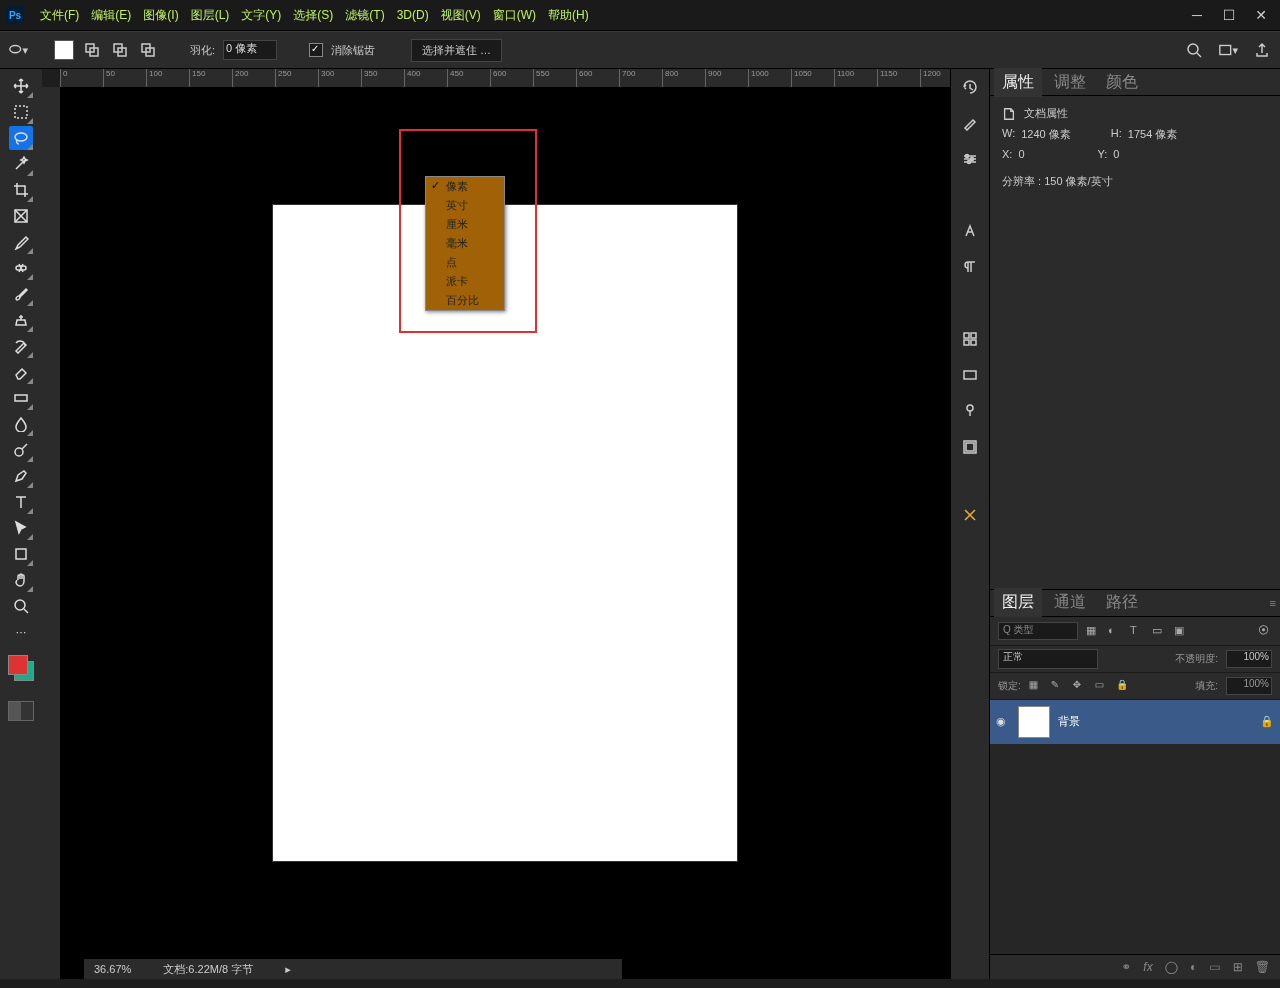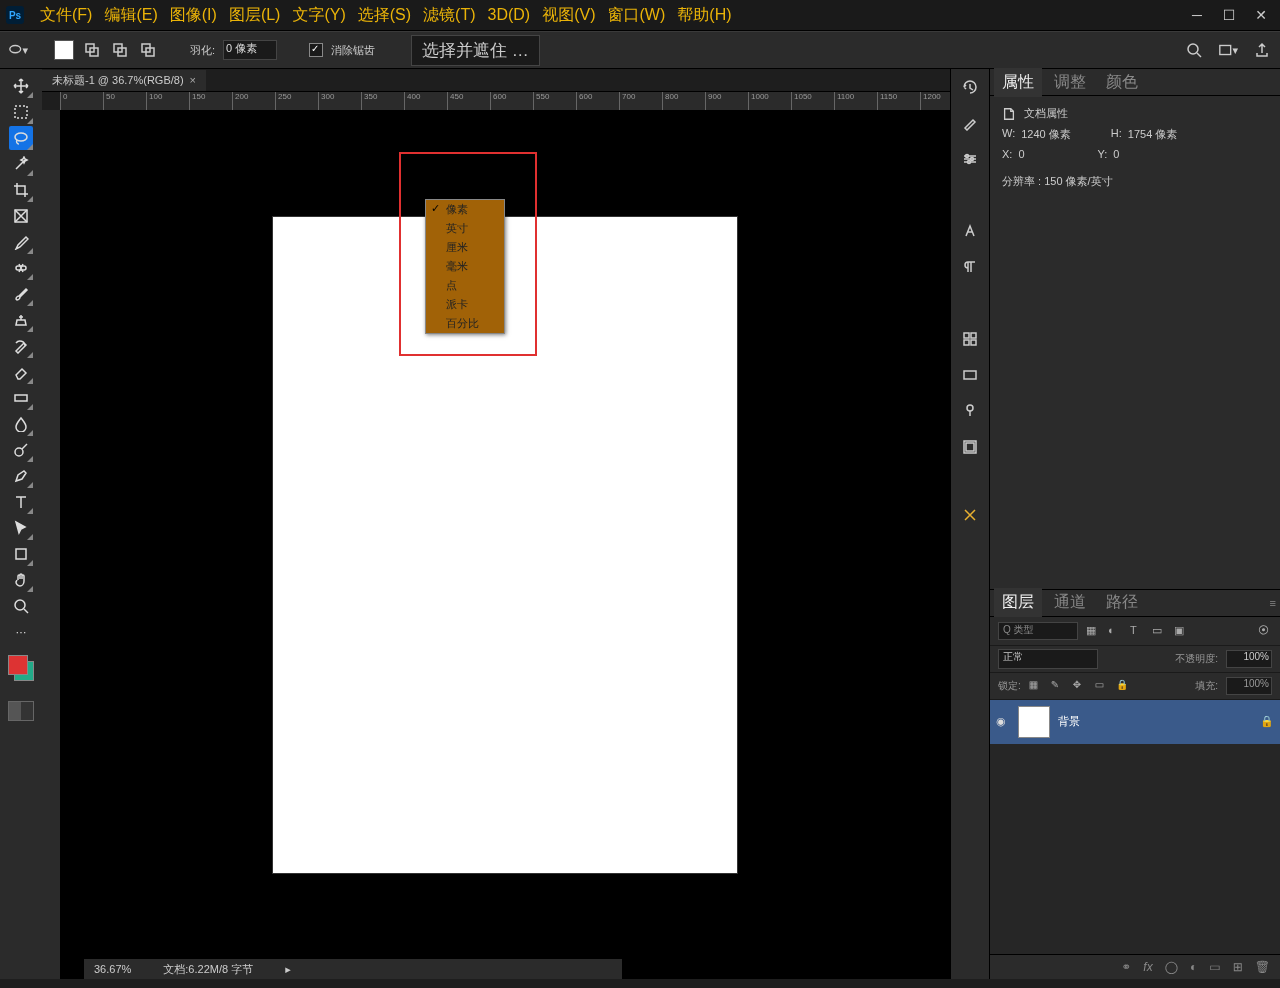--- a/index.html
+++ b/index.html
@@ -1,33 +1,33 @@
 <!DOCTYPE html>
 <html><head>
 <meta charset="utf-8">
 <style>
 html,body{margin:0;padding:0;width:1280px;height:988px;background:#1e1e1e;font-family:"Microsoft YaHei",Arial,sans-serif;font-size:11px;color:#ccc;overflow:hidden;user-select:none}
 .row{display:flex;align-items:center}
 
 
 #titlebar{height:30px;background:#1a1a1a;display:flex;align-items:center;padding:0 6px;border-bottom:1px solid #000}
 #appicon{width:18px;height:18px;background:#001e36;color:#31a8ff;font-weight:bold;font-size:10px;display:flex;align-items:center;justify-content:center;border-radius:3px;margin-right:10px}
-.menu-item{padding:4px 6px;font-size:16px;color:#eab308;cursor:default}
+.menu-item{padding:4px 6px;font-size:12px;color:#bef264;cursor:default}
 #win-buttons{margin-left:auto;display:flex;gap:18px;padding-right:6px}
 .win-btn{width:14px;height:14px;color:#ccc;font-size:14px;line-height:14px;text-align:center}
 
 
 #optbar{height:36px;background:#2b2b2b;border-top:1px solid #3a3a3a;border-bottom:1px solid #000;display:flex;align-items:center;padding:0 8px;gap:8px}
 .opt-ico{width:20px;height:20px;display:flex;align-items:center;justify-content:center;color:#ccc}
 .opt-swatch{width:18px;height:18px;background:#fff;border:1px solid #555}
 .opt-text{font-size:11px;color:#ccc}
 .opt-field{width:48px;height:18px;background:#1a1a1a;border:1px solid #444;color:#ddd;font-size:11px;padding:0 2px}
 .opt-checkbox{width:12px;height:12px;background:#1a1a1a;border:1px solid #888}
 .opt-checkbox.checked::after{content:"✓";color:#fff;font-size:10px;position:relative;top:-2px;left:1px}
-.opt-btn{padding:3px 10px;background:#1a1a1a;border:1px solid #444;font-size:17px}
+.opt-btn{padding:3px 10px;background:#1a1a1a;border:1px solid #444;font-size:11px}
 #optbar-right{margin-left:auto;display:flex;gap:14px;align-items:center}
 
 
 #main{display:flex;height:910px}
 #toolbar{width:42px;background:#2b2b2b;display:flex;flex-direction:column;align-items:center;padding-top:4px;gap:0}
 .tool{width:24px;height:24px;margin:1px 0;display:flex;align-items:center;justify-content:center;color:#ddd;position:relative}
 .tool.sel{background:#1473e6;border-radius:2px}
 .tool .tri{position:absolute;right:0;bottom:0;width:0;height:0;border:3px solid transparent;border-right-color:#888;border-bottom-color:#888}
 #fgbg{width:30px;height:30px;position:relative;margin-top:8px}
 #fgbg .fg{position:absolute;left:2px;top:2px;width:18px;height:18px;background:#d33;border:1px solid #888;z-index:2}
@@ -296,26 +296,20 @@
       </div>
     <div class="tool">⋯</div>
     <div id="fgbg">
         <div class="bg"></div>
         <div class="fg"></div>
       </div>
     <div id="qmask"></div>
   </div>
 
   <div id="docarea">
-    <div id="tabstrip">
-      <div class="doctab">
-        <span>未标题-1 @ 36.7%(RGB/8)</span>
-        <span class="x">×</span>
-      </div>
-    </div>
     <div id="canvas-wrap">
       <div id="hr-ruler">
           <div class="rtick">0</div>
           <div class="rtick">50</div>
           <div class="rtick">100</div>
           <div class="rtick">150</div>
           <div class="rtick">200</div>
           <div class="rtick">250</div>
           <div class="rtick">300</div>
           <div class="rtick">350</div>

